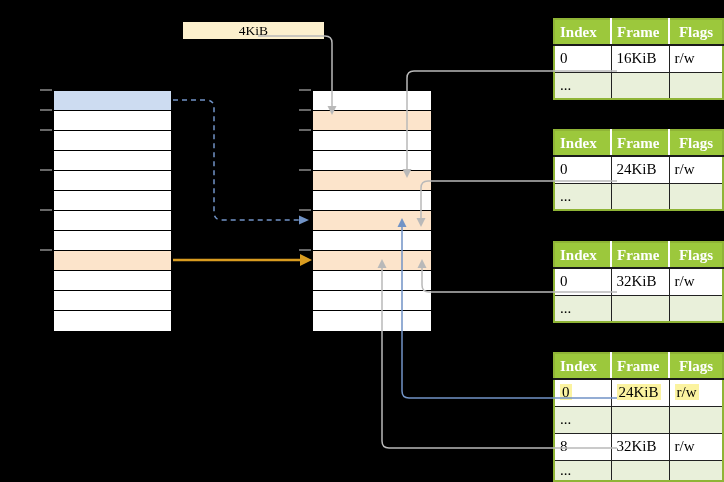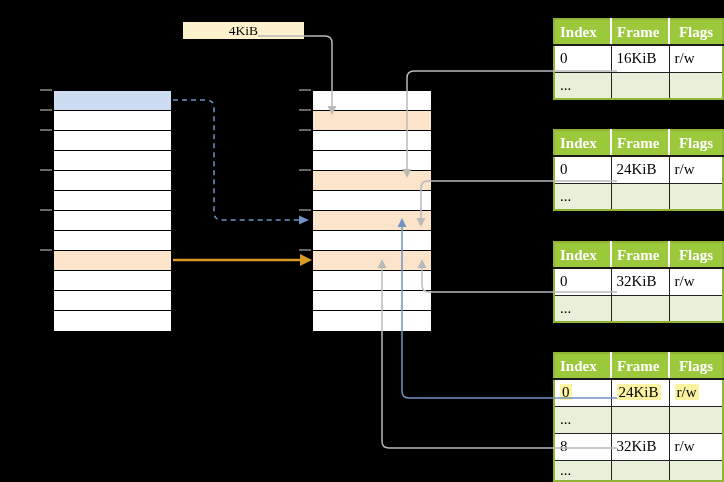--- a/index.html
+++ b/index.html
@@ -28,21 +28,21 @@
     border:1px solid #000;background:#fff;
   }
   #left-memcol{left:53px;top:90px;width:119px;height:241px;}
   #mid-memcol{left:312px;top:90px;width:120px;height:241px;}
   .mrow{height:20px;box-sizing:border-box;border-bottom:1px solid #000;background:#fff;}
   .mrow:last-child{border-bottom:none;}
   .mrow.blue{background:var(--row-blue);}
   .mrow.orange{background:var(--row-orange);}
   
   #size-label{
-    position:absolute;left:183px;top:22px;width:121px;height:17px;
+    position:absolute;left:183px;top:22px;width:141px;height:17px;
     background:var(--label-bg);color:#000;text-align:center;
     font-size:13.5px;line-height:17px;
   }
   
   .ptable{
     position:absolute;left:553px;width:169px;
     border-collapse:collapse;border:2px solid var(--table-border-green);
     table-layout:fixed;
   }
   .ptable th{

